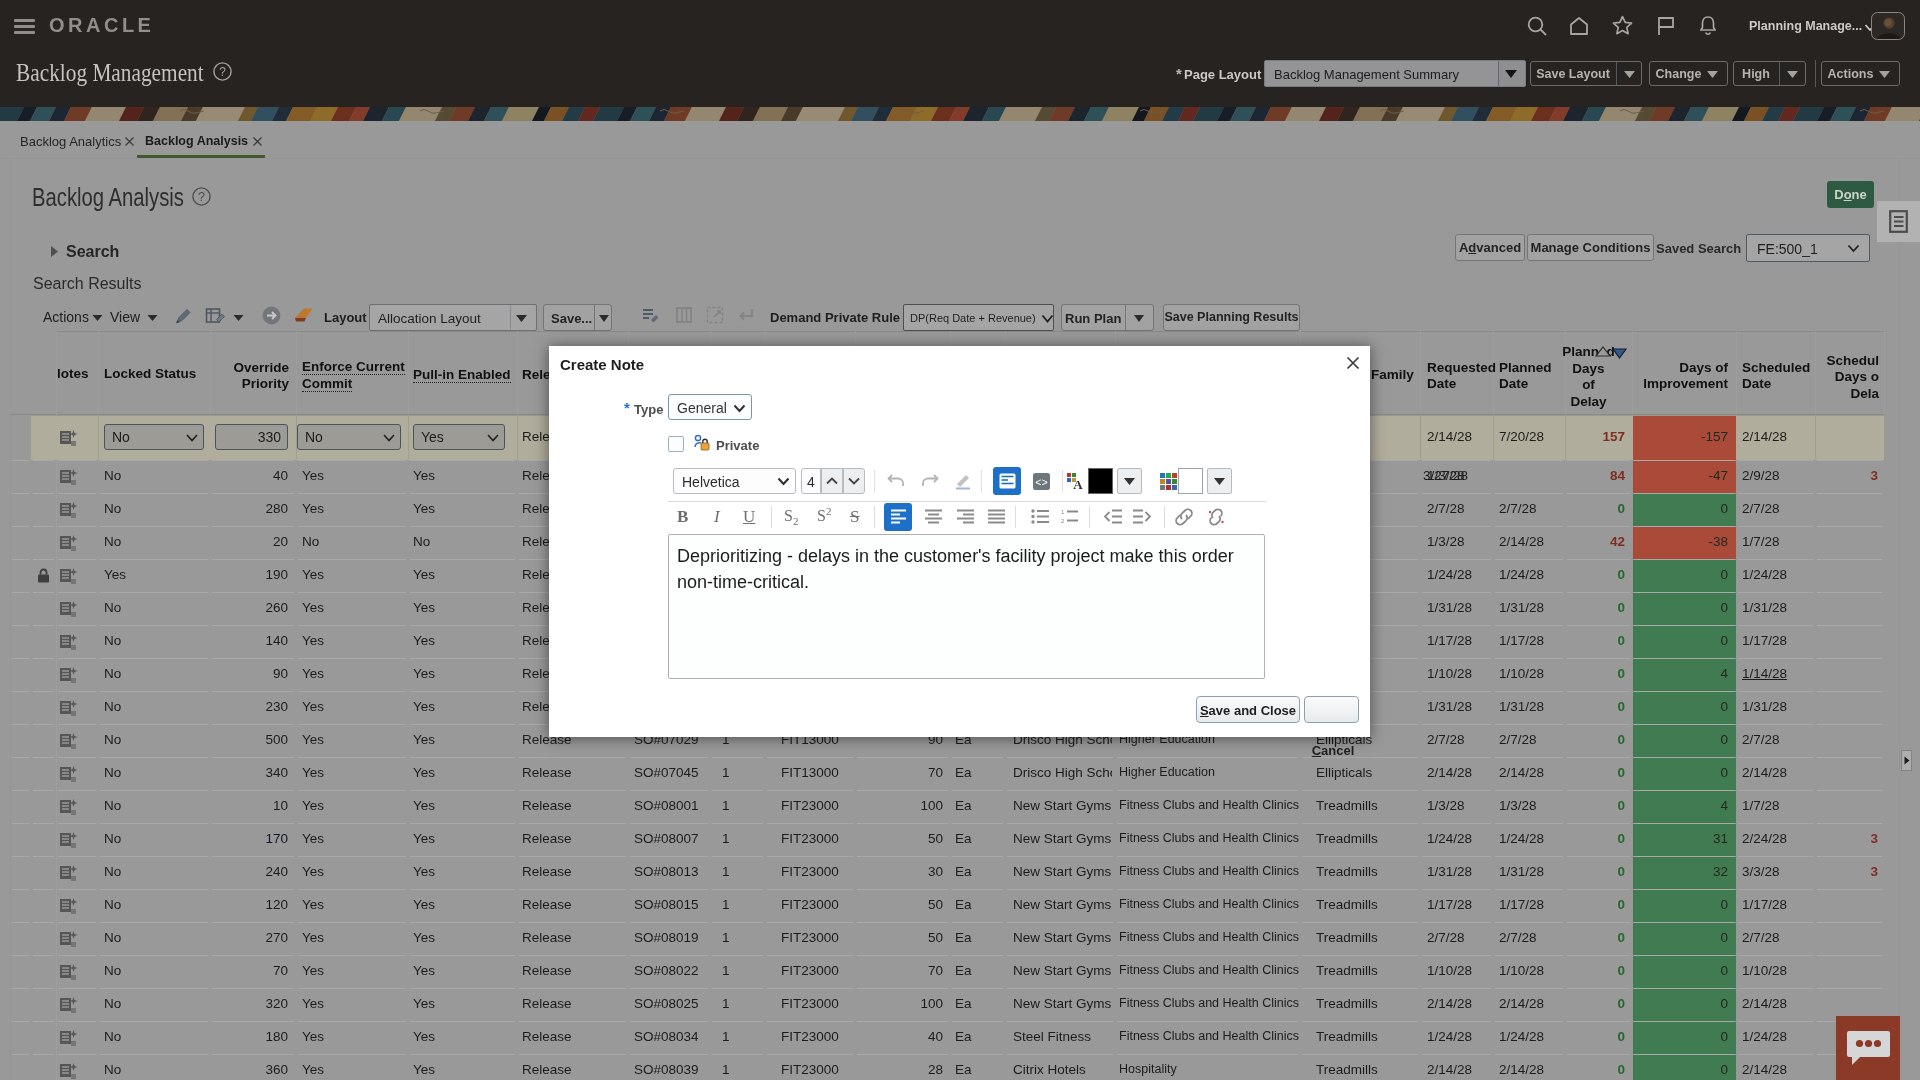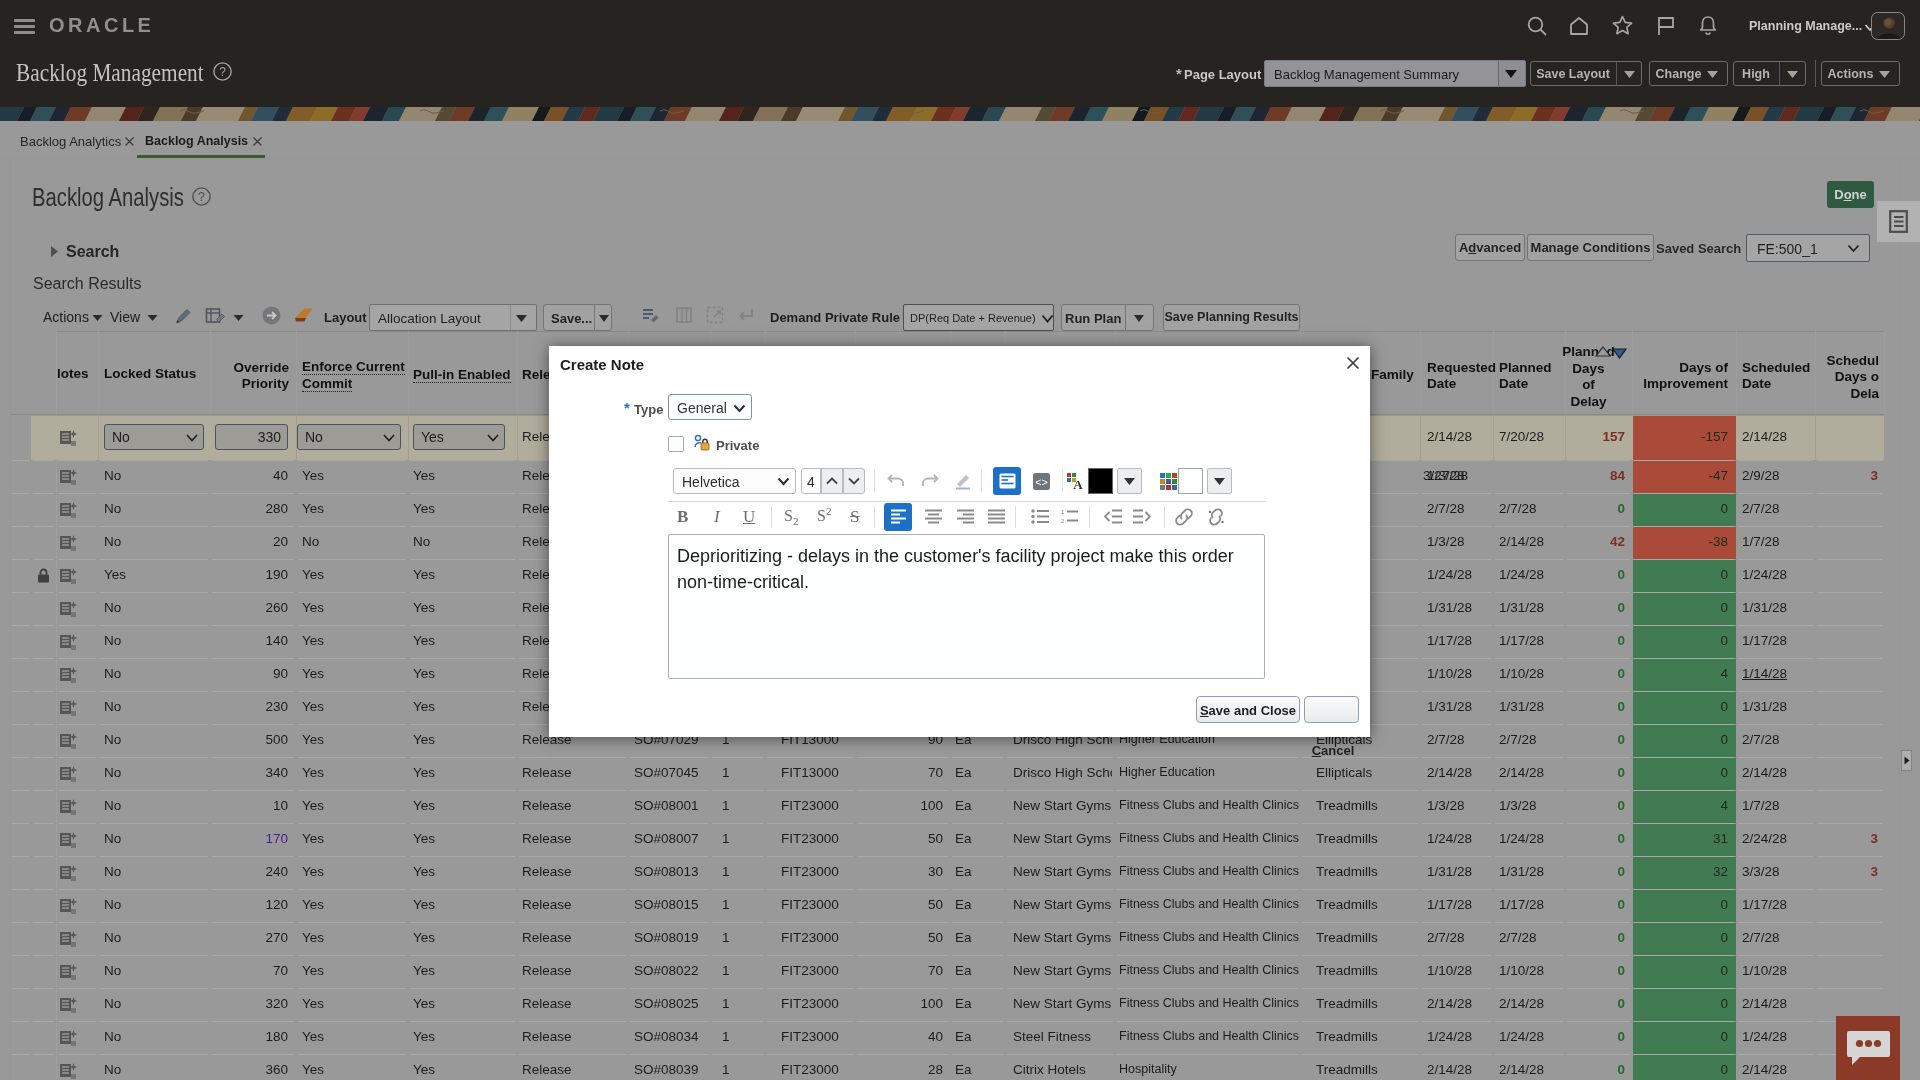--- a/index.html
+++ b/index.html
@@ -911,21 +911,21 @@
 <div style="position:absolute;left:1633px;top:824px;width:103px;height:32px;background:#417b51;"></div>
 <svg style="position:absolute;left:59px;top:831px" width="19" height="18" viewBox="0 0 19 18">
     <rect x="1" y="2" width="11" height="13" fill="#565654"></rect>
     <line x1="3" y1="5" x2="10" y2="5" stroke="#b9b9b9" stroke-width="1"></line>
     <line x1="3" y1="8" x2="10" y2="8" stroke="#b9b9b9" stroke-width="1"></line>
     <line x1="3" y1="11" x2="10" y2="11" stroke="#b9b9b9" stroke-width="1"></line>
     <path d="M14.5 1 L15.5 4 L18.5 5 L15.5 6 L14.5 9 L13.5 6 L10.5 5 L13.5 4 Z" fill="#585858"></path>
     <path d="M12 12 L17 12 L17 17 L12 17 Z" fill="#6e6e6e" opacity="0.85"></path>
   </svg>
 <div style="position:absolute;left:104px;top:831px;font-size:13.5px;color:#1c1c1c;font-weight:normal;white-space:nowrap;">No</div>
-<div style="position:absolute;right:1632px;top:831px;font-size:13.5px;color:#4c1d95;font-weight:normal;white-space:nowrap;">170</div>
+<div style="position:absolute;right:1632px;top:831px;font-size:13.5px;color:#0f172a;font-weight:normal;white-space:nowrap;">170</div>
 <div style="position:absolute;left:302px;top:831px;font-size:13.5px;color:#1c1c1c;font-weight:normal;white-space:nowrap;">Yes</div>
 <div style="position:absolute;left:413px;top:831px;font-size:13.5px;color:#1c1c1c;font-weight:normal;white-space:nowrap;">Yes</div>
 <div style="position:absolute;left:522px;top:831px;font-size:13.5px;color:#1c1c1c;font-weight:normal;white-space:nowrap;">Release</div>
 <div style="position:absolute;left:634px;top:831px;font-size:13.5px;color:#1c1c1c;font-weight:normal;white-space:nowrap;">SO#08007</div>
 <div style="position:absolute;left:722px;top:831px;font-size:13.5px;color:#1c1c1c;font-weight:normal;white-space:nowrap;">1</div>
 <div style="position:absolute;left:781px;top:831px;font-size:13.5px;color:#1c1c1c;font-weight:normal;white-space:nowrap;">FIT23000</div>
 <div style="position:absolute;right:977px;top:831px;font-size:13.5px;color:#1c1c1c;font-weight:normal;white-space:nowrap;">50</div>
 <div style="position:absolute;left:955px;top:831px;font-size:13.5px;color:#1c1c1c;font-weight:normal;white-space:nowrap;">Ea</div>
 <div style="position:absolute;left:1013px;top:831px;font-size:13.5px;color:#1c1c1c;font-weight:normal;white-space:nowrap;max-width:99px;overflow:hidden;">New Start Gyms</div>
 <div style="position:absolute;left:1119px;top:831px;font-size:12.5px;color:#1c1c1c;font-weight:normal;white-space:nowrap;">Fitness Clubs and Health Clinics</div>

